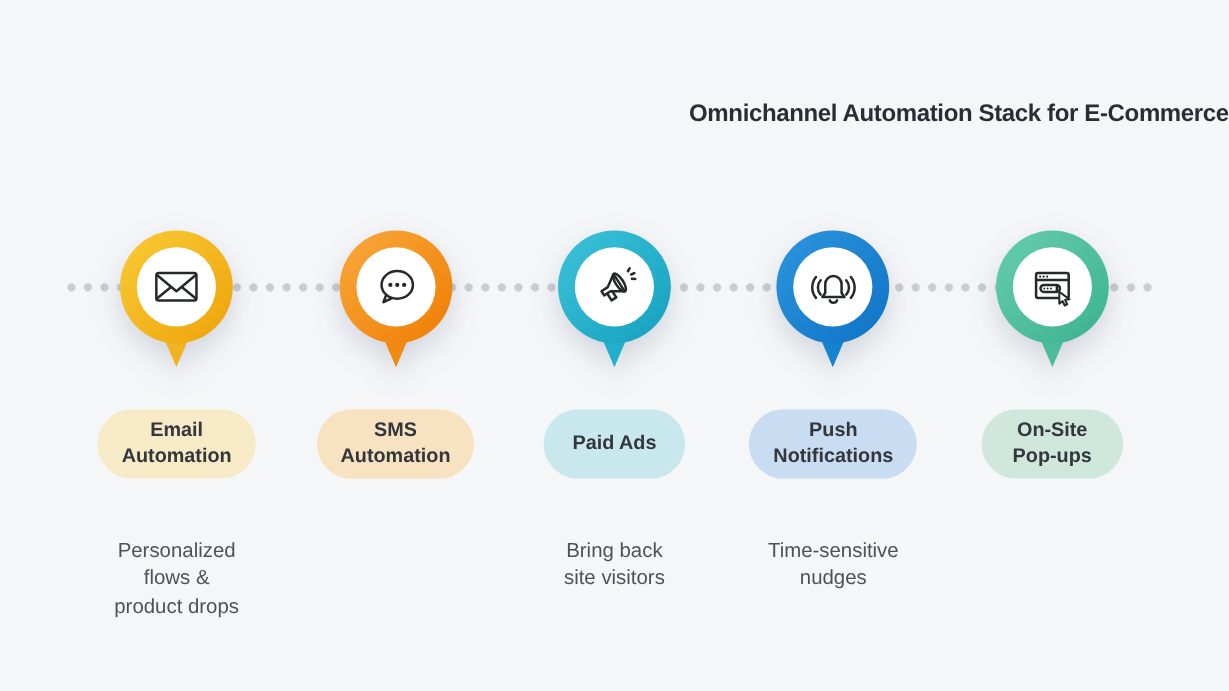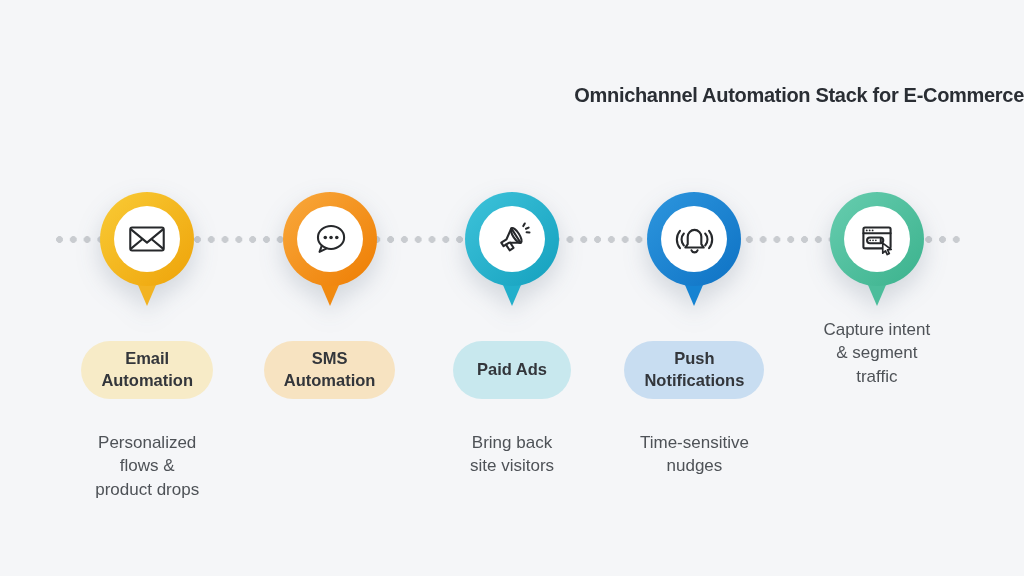--- a/index.html
+++ b/index.html
@@ -103,21 +103,21 @@
     align-items: center;
     justify-content: center;
     text-align: center;
     font-weight: 700;
     font-size: 16.5px;
     line-height: 1.33;
     color: var(--c-pill-text, #33363B);
     white-space: pre-line;
   }
   .description {
-    margin-top: 32px;
+    margin-top: 48px;
     max-width: 170px;
     text-align: center;
     font-size: 17px;
     line-height: 1.37;
     color: var(--c-description-text, #4E5257);
     white-space: pre-line;
   }
   .icon-stroke {
     fill: none;
     stroke: var(--c-icon-stroke, #26282B);
@@ -237,19 +237,18 @@
               <rect class="icon-stroke" x="12.5" y="20.5" width="15.5" height="5.6" rx="2.8" stroke-width="1.6"></rect>
               <circle class="icon-fill" cx="15.5" cy="23.3" r="0.8"></circle>
               <circle class="icon-fill" cx="18.2" cy="23.3" r="0.8"></circle>
               <circle class="icon-fill" cx="20.9" cy="23.3" r="0.8"></circle>
               <path class="icon-stroke" d="M25.6 21.8 v3" stroke-width="1.6"></path>
               <path d="M27.5 26 v9.6 l2.6 -2.3 l1.7 3.6 l2 -1 l-1.7 -3.5 l3.5 -0.4 z" fill="#ffffff" stroke="#26282B" stroke-width="1.6" stroke-linejoin="round"></path>
             </svg>
           </div>
         </div>
       </div>
-      <div class="description">Capture intent
-&amp; segment
-traffic</div>
+      <div class="pill">On-Site
+Pop-ups</div>
     </div>
 
   </div>
 </div>
 
 </body></html>

